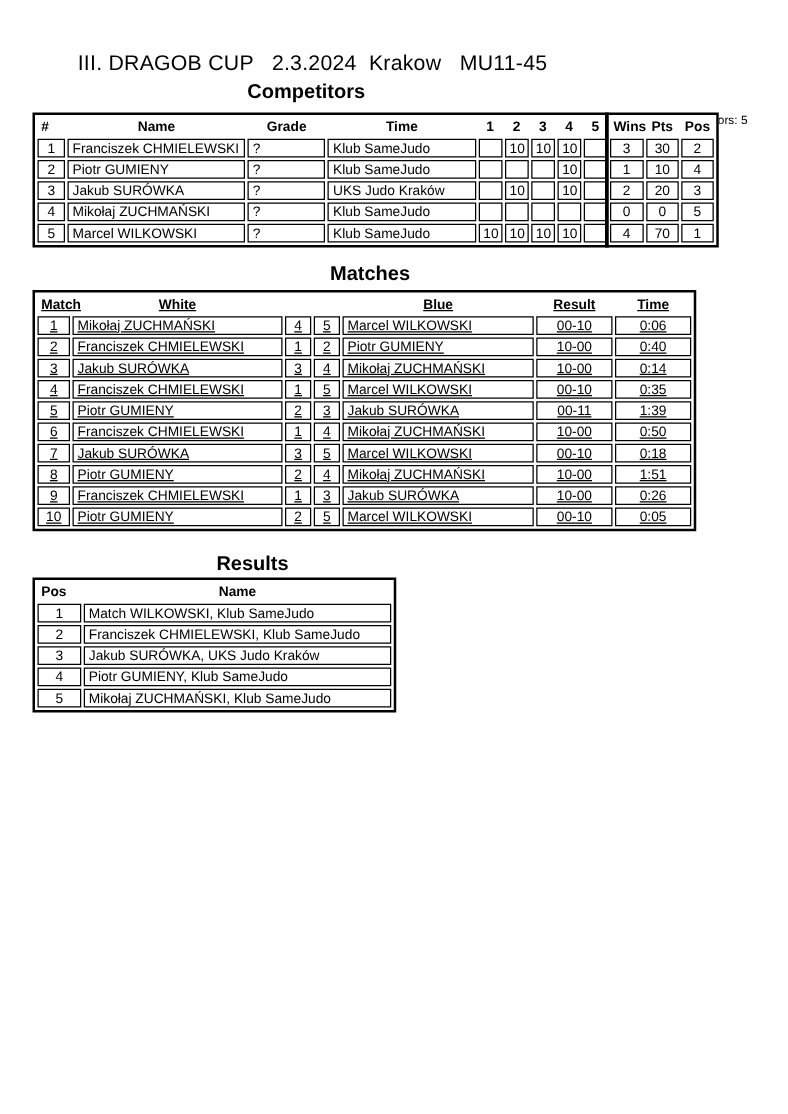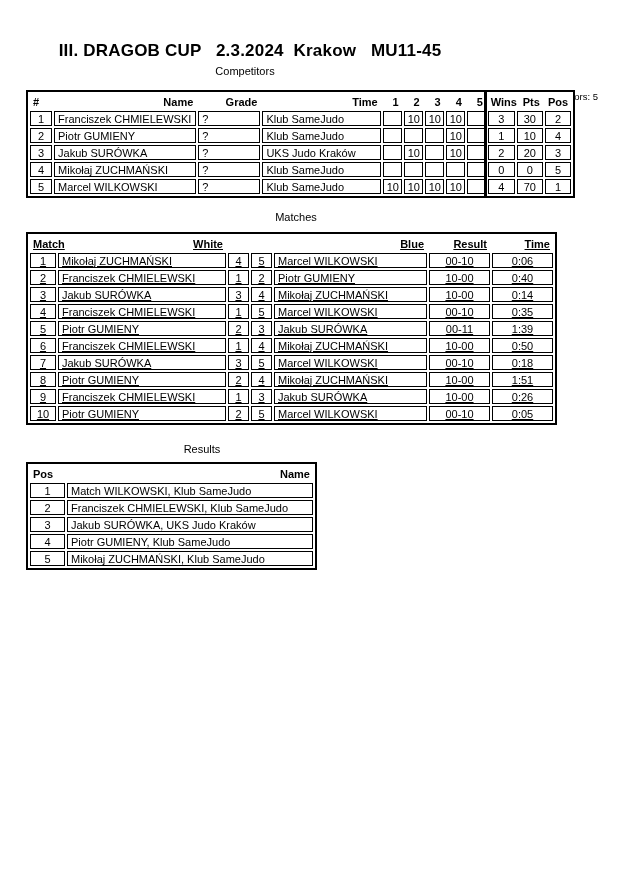--- a/index.html
+++ b/index.html
@@ -4,45 +4,45 @@
 <style>
   * { margin:0; padding:0; box-sizing:border-box; }
   html,body { background:#ffffff; }
   body {
     width:630px; height:891px; position:relative;
     font-family:"Liberation Sans", sans-serif; color:#000000;
     overflow:hidden;
   }
   .title {
     position:absolute; top:41px; left:0; width:500px;
-    text-align:center; font-size:17px; font-weight:bold;
+    text-align:center; font-size:17px; font-weight:normal;
     white-space:pre; letter-spacing:0.2px;
   }
   .sec-heading {
     position:absolute; transform:translateX(-50%);
-    font-size:11px; font-weight:normal; white-space:nowrap;
+    font-size:16px; font-weight:bold; white-space:nowrap;
   }
   #h-competitors { left:245px; top:65px; }
   #h-matches    { left:296px; top:211px; }
   #h-results    { left:174px; top:443px;margin-left:28px; }
   .count-label {
     position:absolute; right:32px; top:67px;
     font-size:9.5px; font-weight:normal;margin-top:24px;
   }
   table {
     position:absolute; table-layout:fixed; background:#ffffff;
     border-collapse:separate; border-spacing:2px;
     border:2px solid #000000;
   }
   #t-competitors { left:26px; top:90px;  width:549px; }
   #t-matches     { left:26px; top:232px; width:531px;text-decoration:underline; }
   #t-results     { left:26px; top:462px; width:291px; }
   th {
     border:none; height:15px; padding:0 3px;
-    font-size:11px; font-weight:bold; text-align:right;
+    font-size:11px; font-weight:bold; text-align:center;
     white-space:nowrap; overflow:visible;
   }
   td {
     border:1px solid #000000; height:15px; padding:0 3px;
     font-size:11px; text-align:center; vertical-align:middle;
     white-space:nowrap; overflow:hidden;
   }
   th.hl { text-align:left; padding-left:3px; }
   td.c-name, td.c-grade, td.c-club,
   td.c-white, td.c-blue, td.c-rname { text-align:left; }

